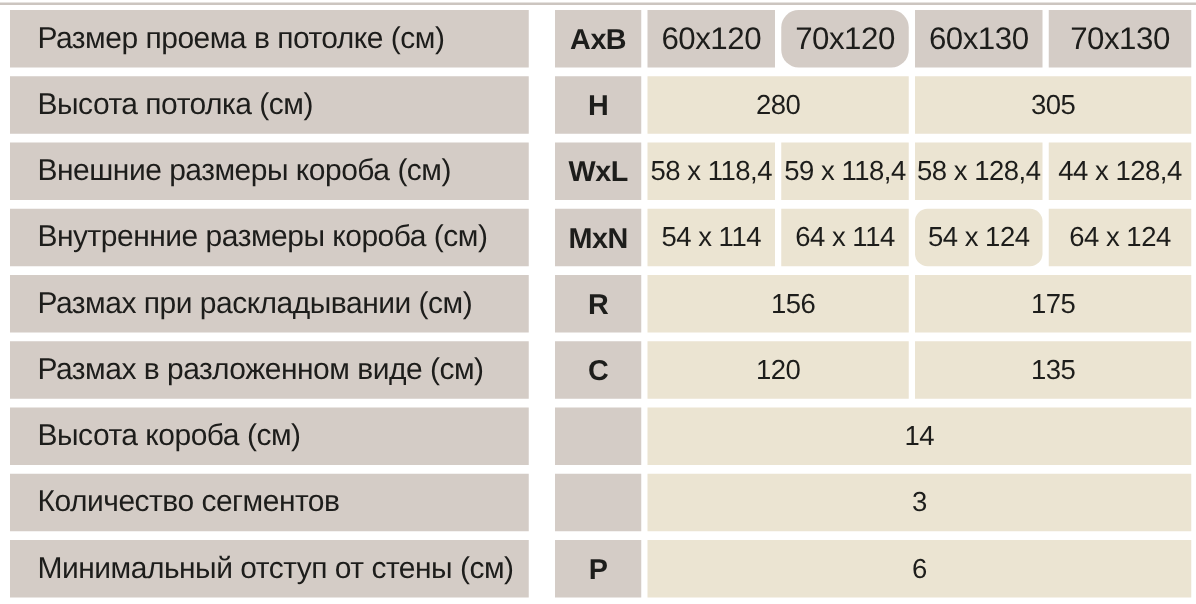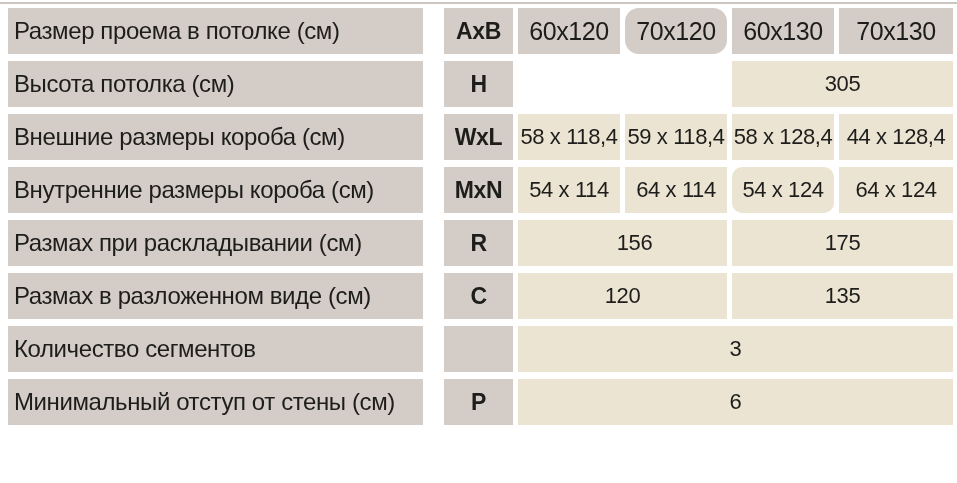--- a/index.html
+++ b/index.html
@@ -38,21 +38,21 @@
     justify-content: center;
     color: var(--txt, #1d1d1b);
     letter-spacing: -0.4px;
     white-space: nowrap;
     overflow: hidden;
   }
   .label {
     grid-column: 1;
     background: var(--hdr-bg, #d4ccc6);
     justify-content: flex-start;
-    padding-left: 6px;
+    padding-left: 22px;
     font-size: 24px;
   }
   .letter {
     grid-column: 3;
     background: var(--hdr-bg, #d4ccc6);
     font-weight: 700;
     font-size: 23px;
   }
   .val.hdr {
     background: var(--hdr-bg, #d4ccc6);
@@ -72,20 +72,21 @@
       <div class="cell label">Размер проема в потолке (см)</div>
       <div class="cell letter">AxB</div>
       <div class="cell val hdr" style="grid-column: 4 / span 1;">60x120</div>
       <div class="cell val hdr" style="grid-column: 5 / span 1; border-radius: 14px;">70x120</div>
       <div class="cell val hdr" style="grid-column: 6 / span 1;">60x130</div>
       <div class="cell val hdr" style="grid-column: 7 / span 1;">70x130</div>
     </div>
     <div class="row">
       <div class="cell label">Высота потолка (см)</div>
       <div class="cell letter">H</div>
+      <div class="cell val crm" style="grid-column: 4 / span 2;">280</div>
       <div class="cell val crm" style="grid-column: 6 / span 2;">305</div>
     </div>
     <div class="row">
       <div class="cell label">Внешние размеры короба (см)</div>
       <div class="cell letter">WxL</div>
       <div class="cell val crm" style="grid-column: 4 / span 1;">58 x 118,4</div>
       <div class="cell val crm" style="grid-column: 5 / span 1;">59 x 118,4</div>
       <div class="cell val crm" style="grid-column: 6 / span 1;">58 x 128,4</div>
       <div class="cell val crm" style="grid-column: 7 / span 1;">44 x 128,4</div>
     </div>
@@ -103,20 +104,25 @@
       <div class="cell val crm" style="grid-column: 4 / span 2; padding-left: 24px;">156</div>
       <div class="cell val crm" style="grid-column: 6 / span 2;">175</div>
     </div>
     <div class="row">
       <div class="cell label">Размах в разложенном виде (см)</div>
       <div class="cell letter">C</div>
       <div class="cell val crm" style="grid-column: 4 / span 2;">120</div>
       <div class="cell val crm" style="grid-column: 6 / span 2;">135</div>
     </div>
     <div class="row">
+      <div class="cell label">Высота короба (см)</div>
+      <div class="cell letter"></div>
+      <div class="cell val crm" style="grid-column: 4 / span 4;">14</div>
+    </div>
+    <div class="row">
       <div class="cell label">Количество сегментов</div>
       <div class="cell letter"></div>
       <div class="cell val crm" style="grid-column: 4 / span 4;">3</div>
     </div>
     <div class="row">
       <div class="cell label">Минимальный отступ от стены (см)</div>
       <div class="cell letter">P</div>
       <div class="cell val crm" style="grid-column: 4 / span 4;">6</div>
     </div>
   </div>

